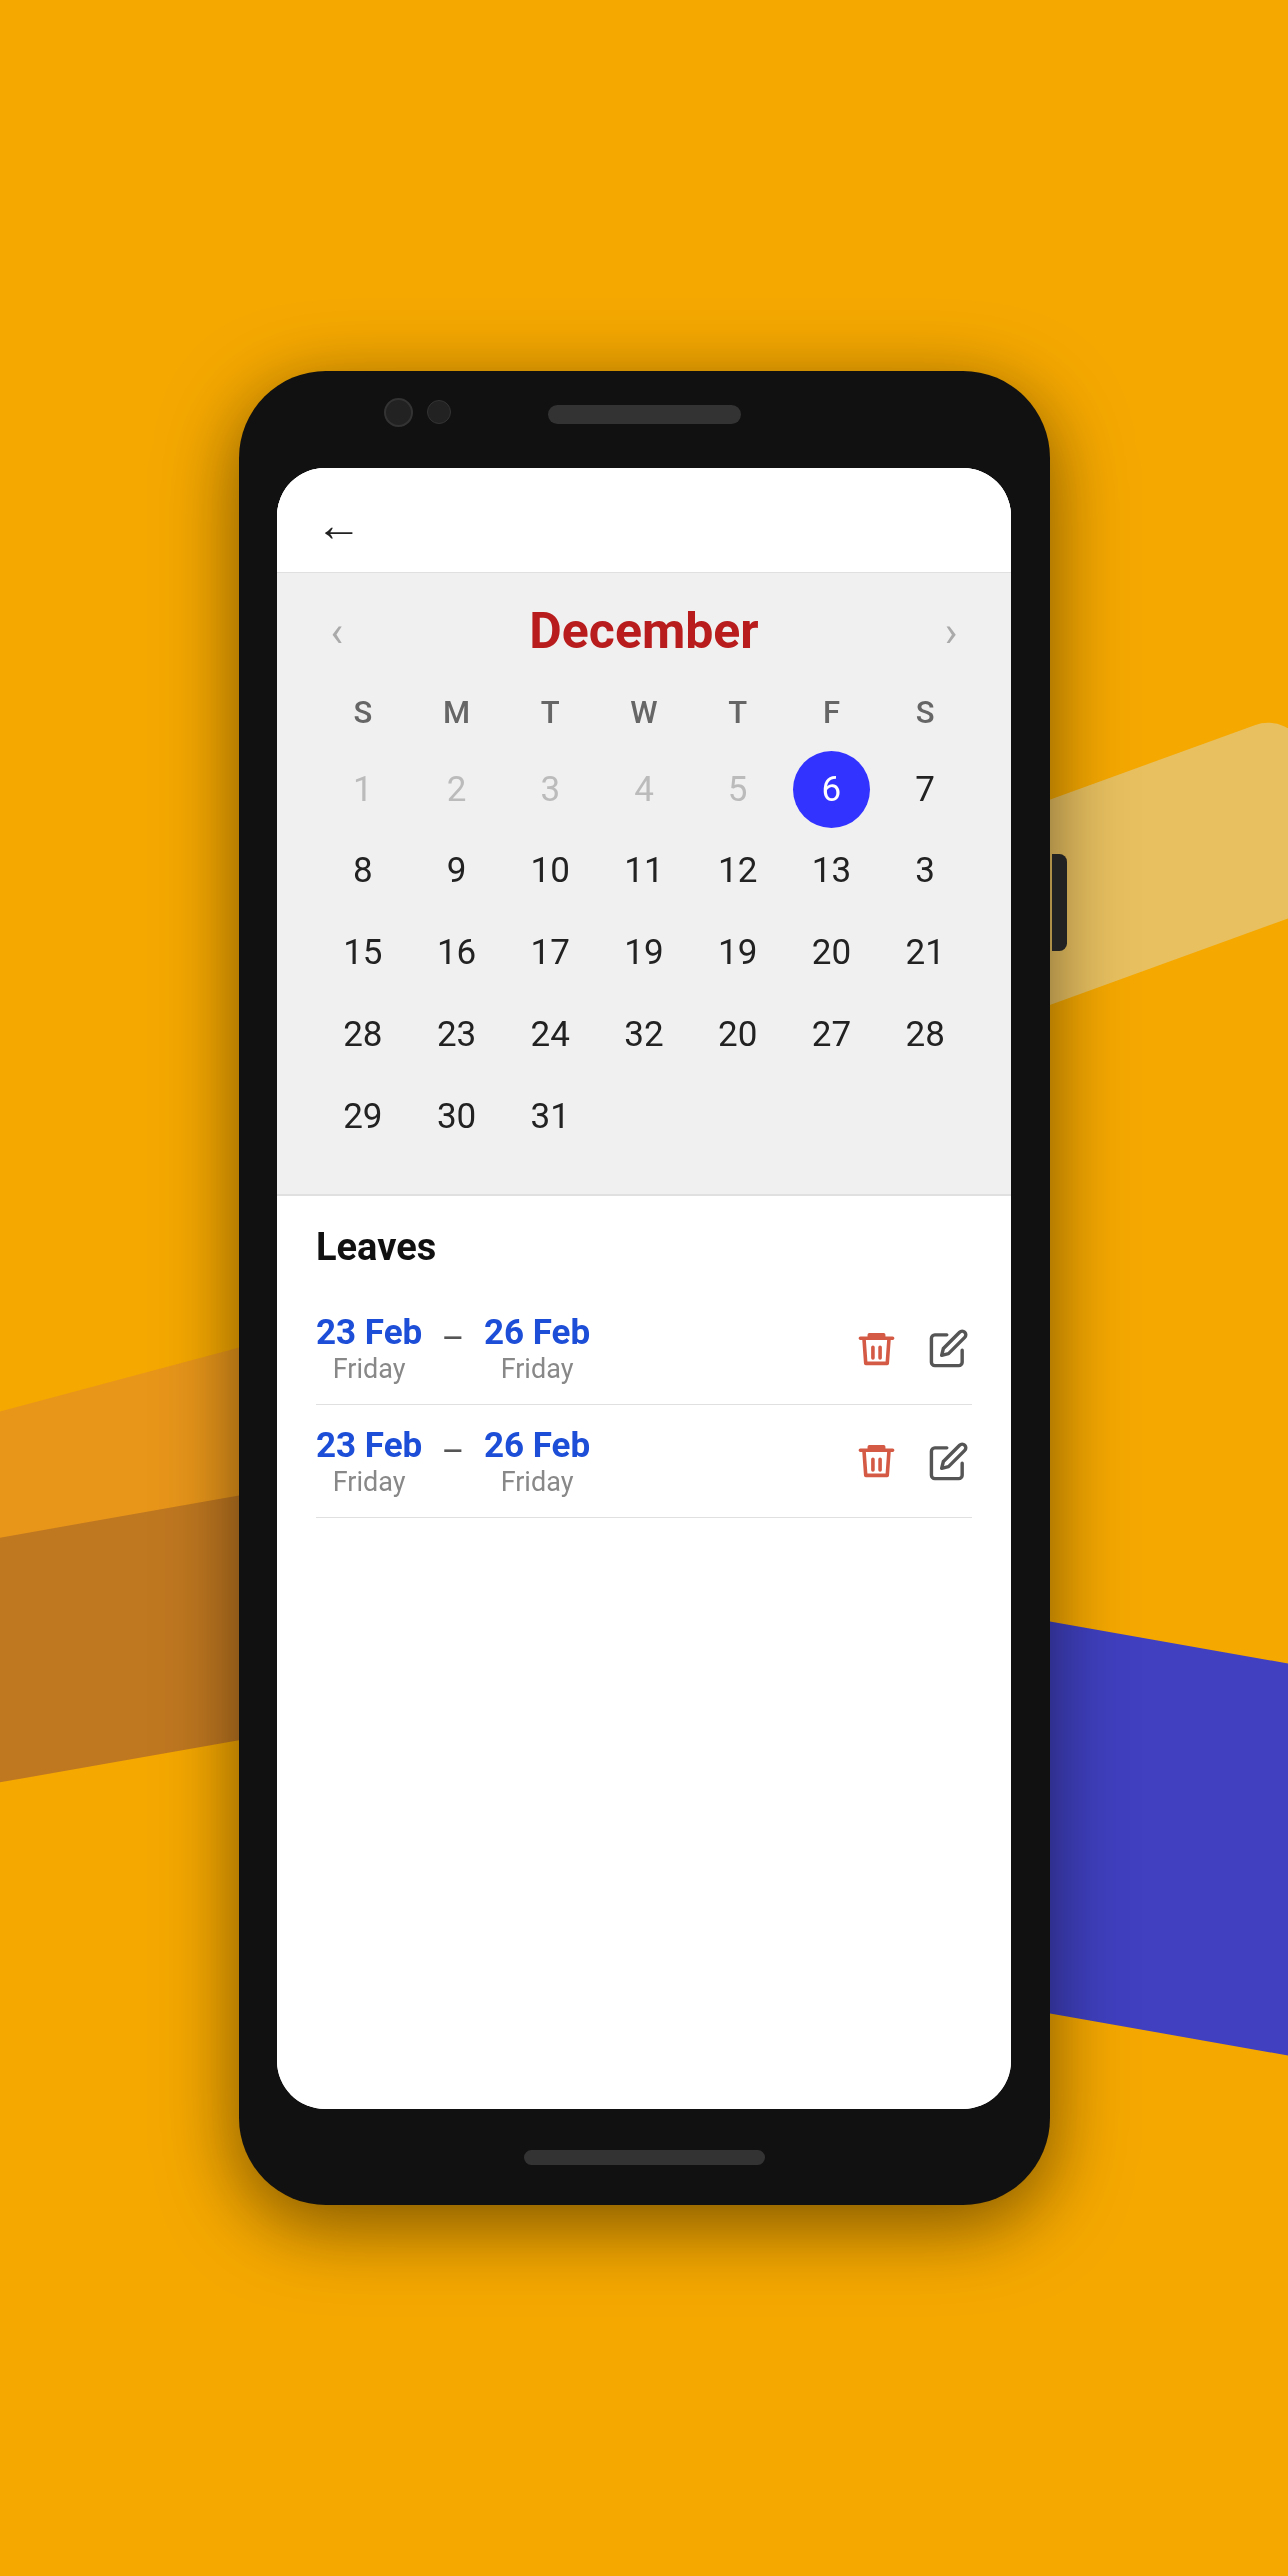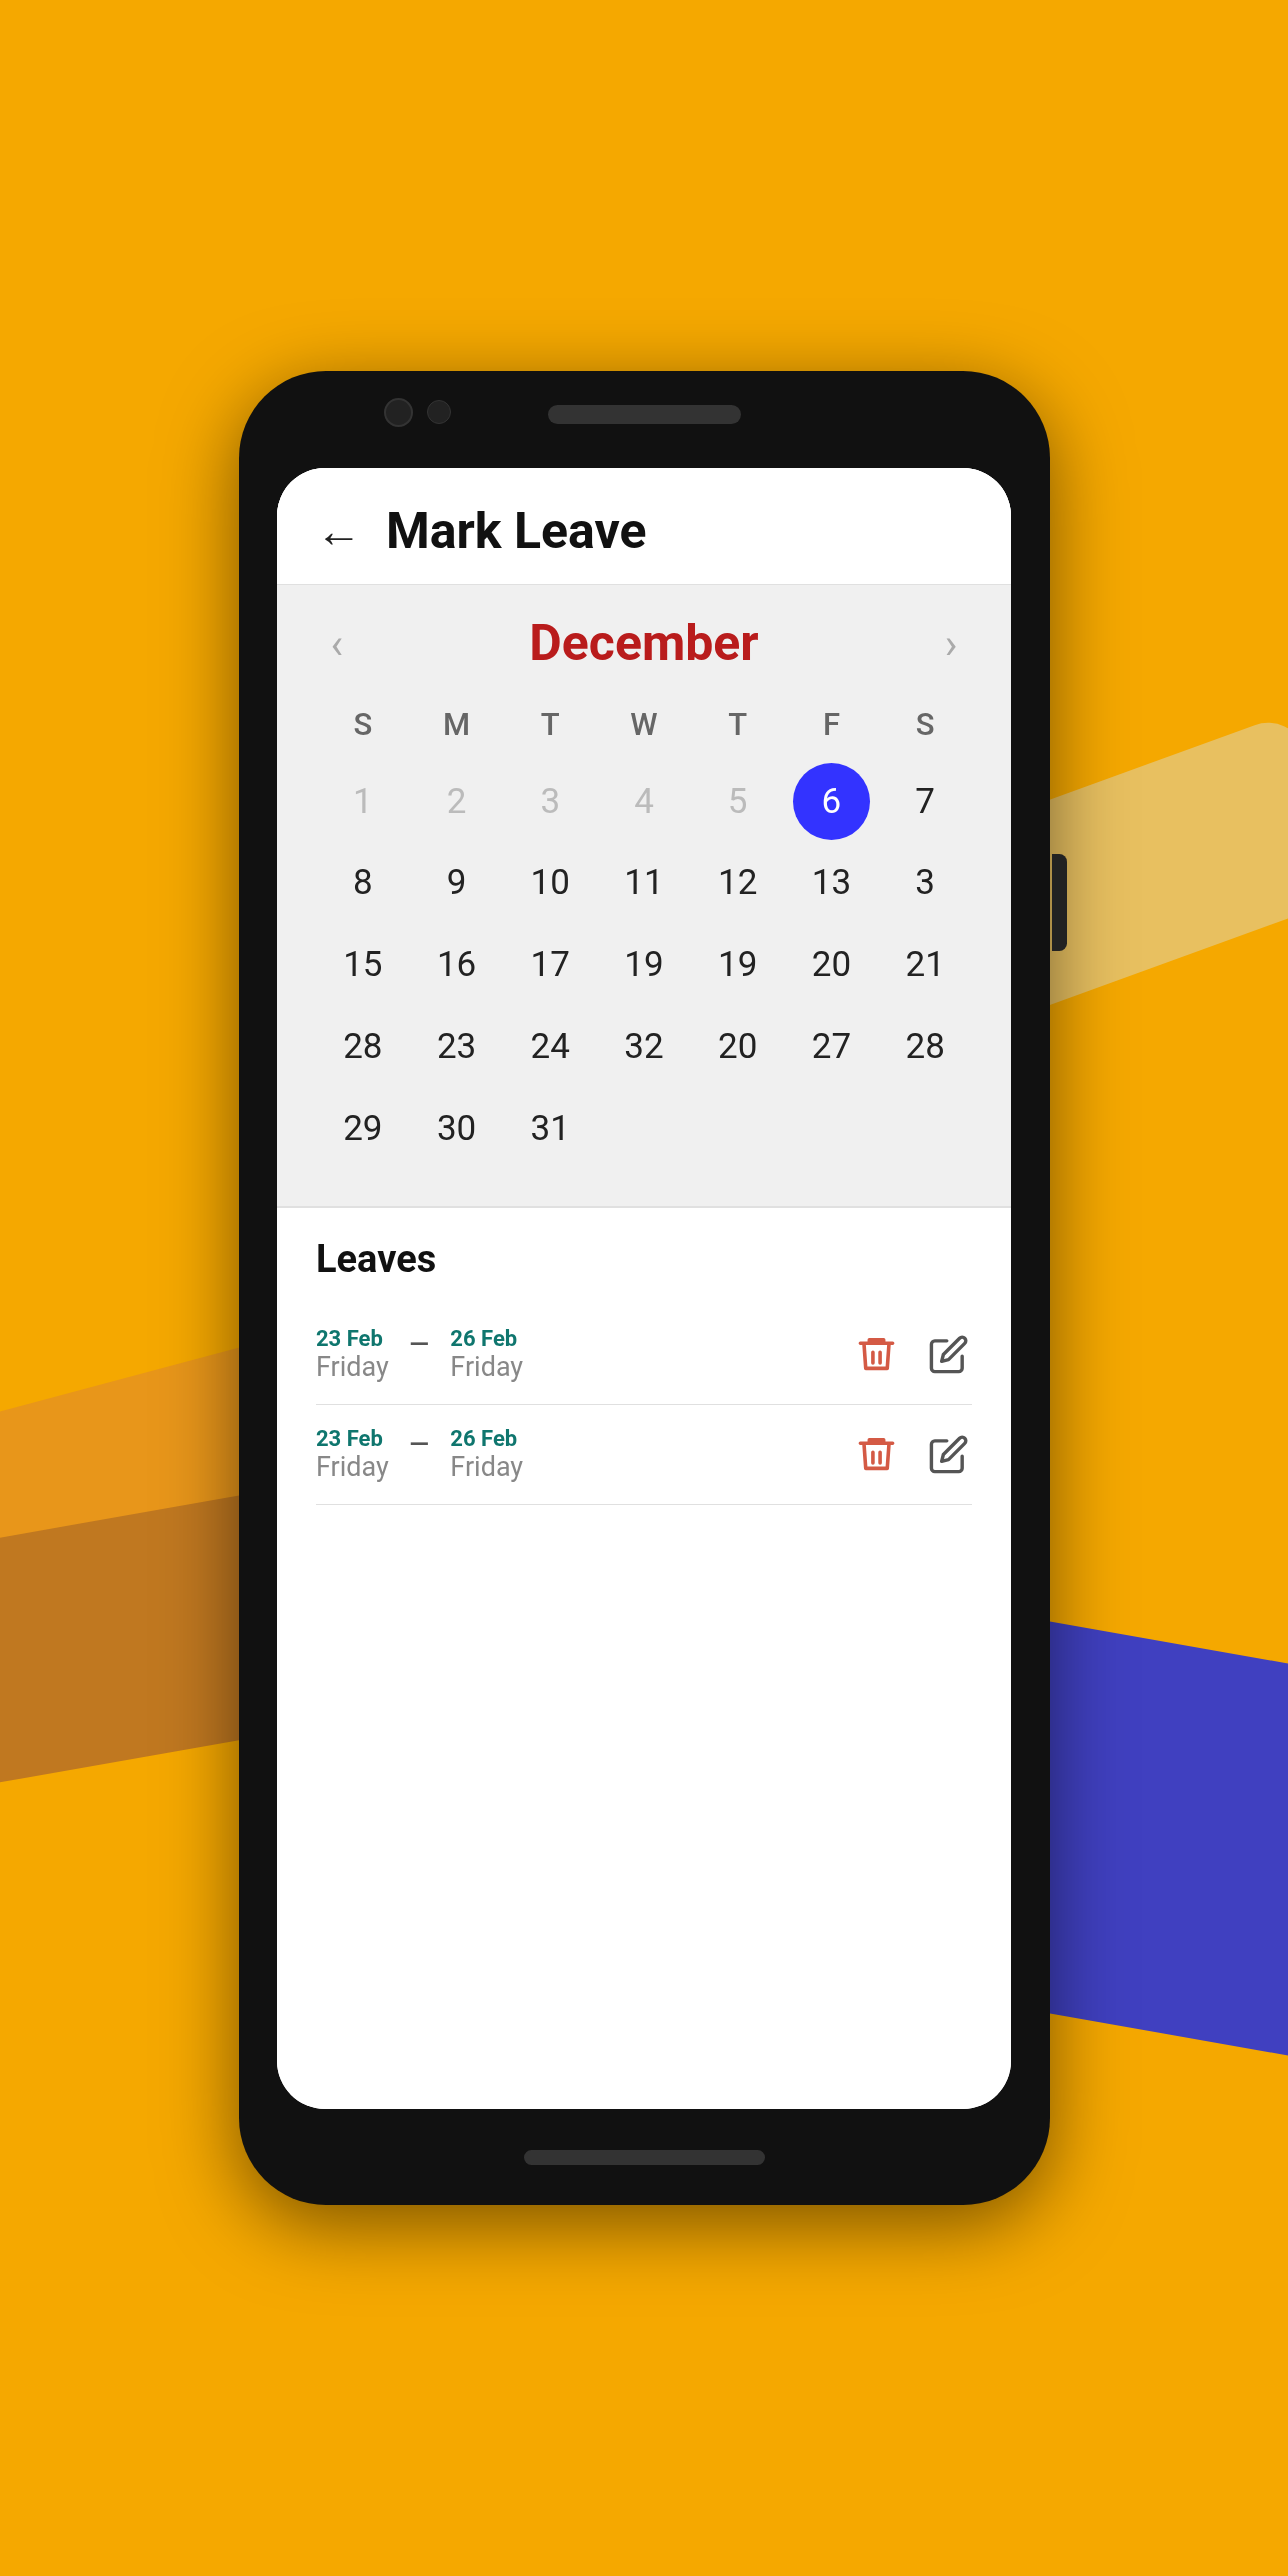--- a/index.html
+++ b/index.html
@@ -288,23 +288,23 @@
       align-items: center;
       flex: 1;
     }
 
     .leave-date-block {
       display: flex;
       flex-direction: column;
     }
 
     .leave-date {
-      font-size: 22px;
+      font-size: 35px;
       font-weight: 700;
-      color: #0f766e;
+      color: #1d4ed8;
     }
 
     .leave-day {
       font-size: 27px;
       color: #888;
       text-align: center;
     }
 
     .leave-dash {
       font-size: 35px;
@@ -370,21 +370,20 @@
     <div class="phone-camera-left"></div>
     <div class="phone-camera-right"></div>
     <div class="phone-speaker"></div>
   </div>
 
   <div class="phone-screen">
     <div class="app-content">
 
       <div class="app-header">
         <div class="back-arrow">←</div>
-        <div class="page-title">Mark Leave</div>
       </div>
 
       <div class="calendar-section">
         <div class="calendar-header">
           <div class="calendar-nav-btn">‹</div>
           <div class="calendar-month">December</div>
           <div class="calendar-nav-btn">›</div>
         </div>
 
         <div class="calendar-days-header">

